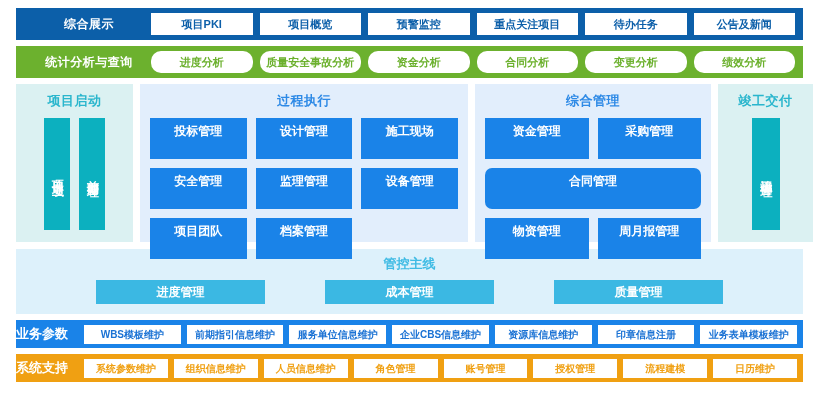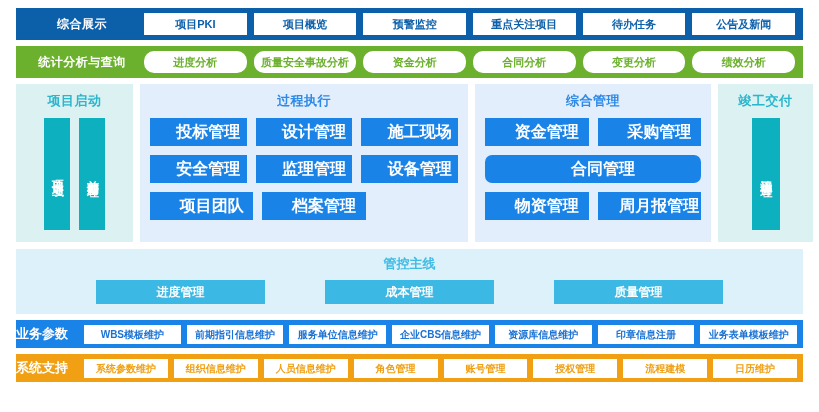--- a/index.html
+++ b/index.html
@@ -16,21 +16,21 @@
     height: 412px;
     padding: 8px 16px 0 16px;
   }
 
   
   .navbar {
     display: flex;
     align-items: center;
     height: 32px;
     margin-bottom: 6px;
-    padding: 0 8px 0 4px;
+    padding: 0 8px 0 11px;
   }
   .navbar-blue { background: #0c5fa9; }
   .navbar-green { background: #6cb12e; }
 
   .nav-title {
     width: 124px;
     flex: 0 0 124px;
     color: #ffffff;
     font-size: 12px;
     font-weight: bold;
@@ -109,27 +109,26 @@
   .tile-grid {
     display: flex;
     flex-direction: column;
     gap: 9px;
     flex: 1 1 auto;
   }
   .tile-row { display: flex; gap: 9px; }
   .tile {
     background: #1a83e8;
     color: #ffffff;
-    height: 28px;
+    height: 41px;
     line-height: 27px;
     text-align: center;
-    font-size: 16px;
+    font-size: 12px;
     font-weight: bold;
     white-space: nowrap;
-    padding-left: 20px;
   }
   .tile-1 { flex: 1 1 0; }
   .tile-2 { flex: 2 1 0; border-radius: 7px; }
   .tile-spacer { flex: 1 1 0; }
 
   
   .panel-start { flex: 0 0 117px; }
   .panel-process { flex: 0 0 328px; }
   .panel-compre { flex: 0 0 236px; }
   .panel-finish { flex: 0 0 95px; }

